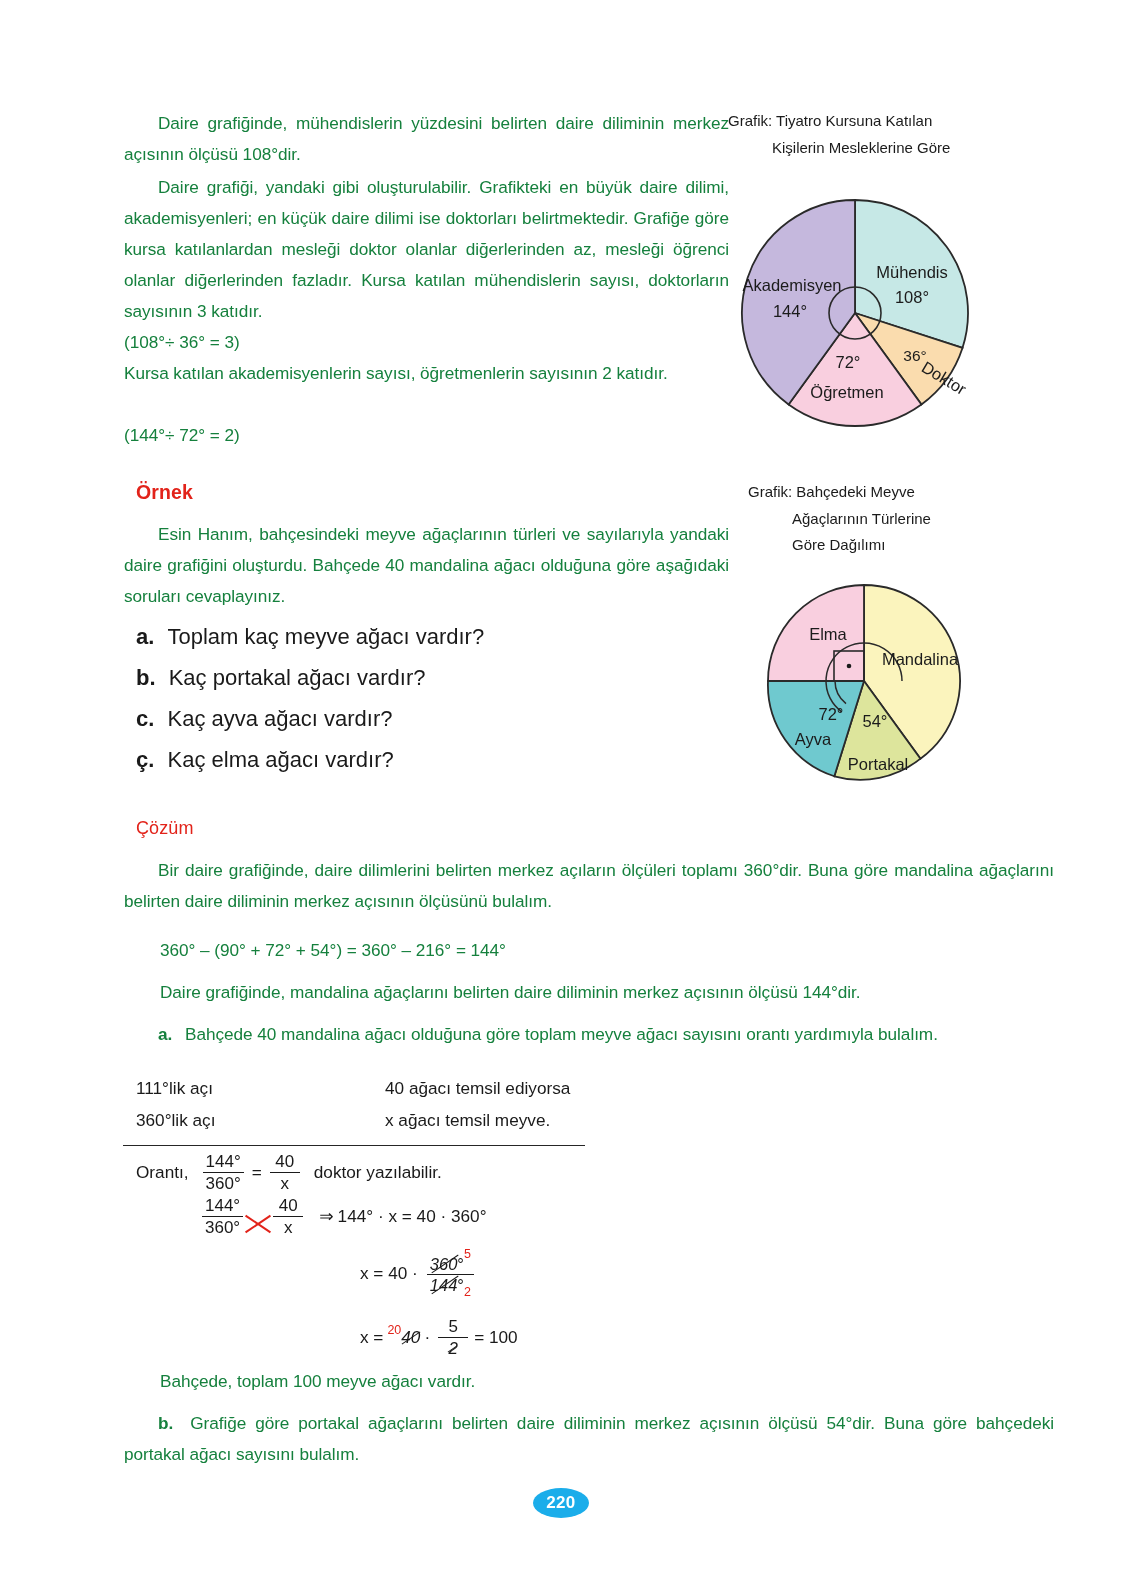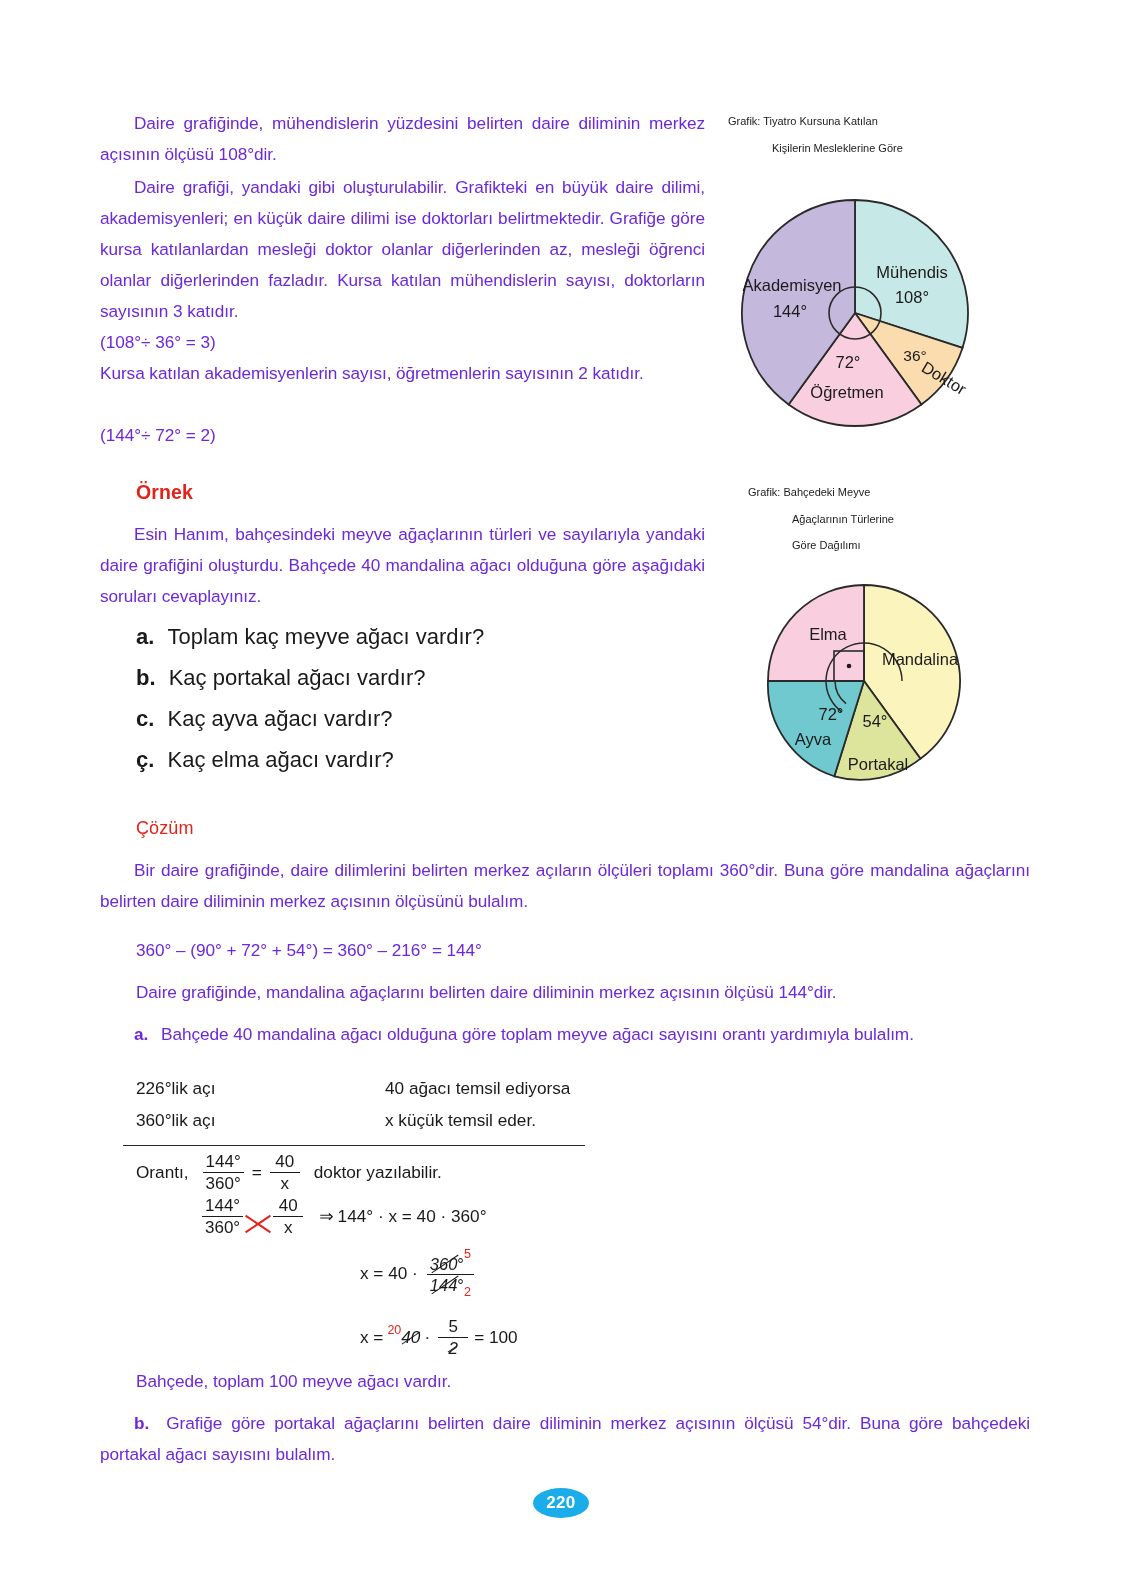--- a/index.html
+++ b/index.html
@@ -21,22 +21,23 @@
     margin: 0 auto;
   }
 
   
   .para {
     position: absolute;
     font-size: 17.2px;
     line-height: 31px;
     text-align: justify;
     text-justify: inter-word;
-    color: #6d28d9;
+    color: #15803d;
     letter-spacing: -0.05px;
+    margin-left: 24px;
   }
   .para.noj { text-align: left; }
   .indent { display: inline-block; width: 34px; }
 
   .heading-ornek {
     position: absolute;
     font-size: 19.5px;
     font-weight: bold;
     color: #e2231a;
     letter-spacing: 0.1px;
@@ -52,21 +53,21 @@
     position: absolute;
     font-size: 22px;
     line-height: 28px;
     white-space: nowrap;
   }
   .qitem b { font-weight: bold; }
 
   
   .chart-title {
     position: absolute;
-    font-size: 11px;
+    font-size: 15px;
     line-height: 26.5px;
     color: #1b1b1b;
   }
   .chart-title .l2 { display: block; padding-left: 44px; }
 
   
   .chart-wrap { position: absolute; }
   .chart-wrap svg { display: block; overflow: visible; }
 
   .slice-label {
@@ -299,24 +300,24 @@
 
   <div class="para noj" style="left:136px; top:977px; width:880px;">
     <span>Daire grafiğinde, mandalina ağaçlarını belirten daire diliminin merkez açısının ölçüsü 144°dir.</span>
   </div>
 
   <div class="para" style="left:100px; top:1019px; width:930px;">
     <span class="indent"></span><b>a.</b>
     <span style="display:inline-block;width:8px"></span><span>Bahçede 40 mandalina ağacı olduğuna göre toplam meyve ağacı sayısını orantı yardımıyla bulalım.</span>
   </div>
 
-  <div class="prop-row" style="left:136px; top:1078px;">226°lik açı</div>
+  <div class="prop-row" style="left:136px; top:1078px;">111°lik açı</div>
   <div class="prop-row" style="left:385px; top:1078px;">40 ağacı temsil ediyorsa</div>
   <div class="prop-row" style="left:136px; top:1110px;">360°lik açı</div>
-  <div class="prop-row" style="left:385px; top:1110px;">x küçük temsil eder.</div>
+  <div class="prop-row" style="left:385px; top:1110px;">x ağacı temsil meyve.</div>
   <div class="prop-rule" style="left:123px; top:1145px; width:462px;"></div>
 
   <div class="mathline" style="left:136px; top:1152px;">
     <span>Orantı,</span>
     <span style="display:inline-block;width:10px"></span>
     <span class="frac">
       <span class="num">144°</span>
       <span class="bar"></span>
       <span class="den">360°</span>
     </span>

